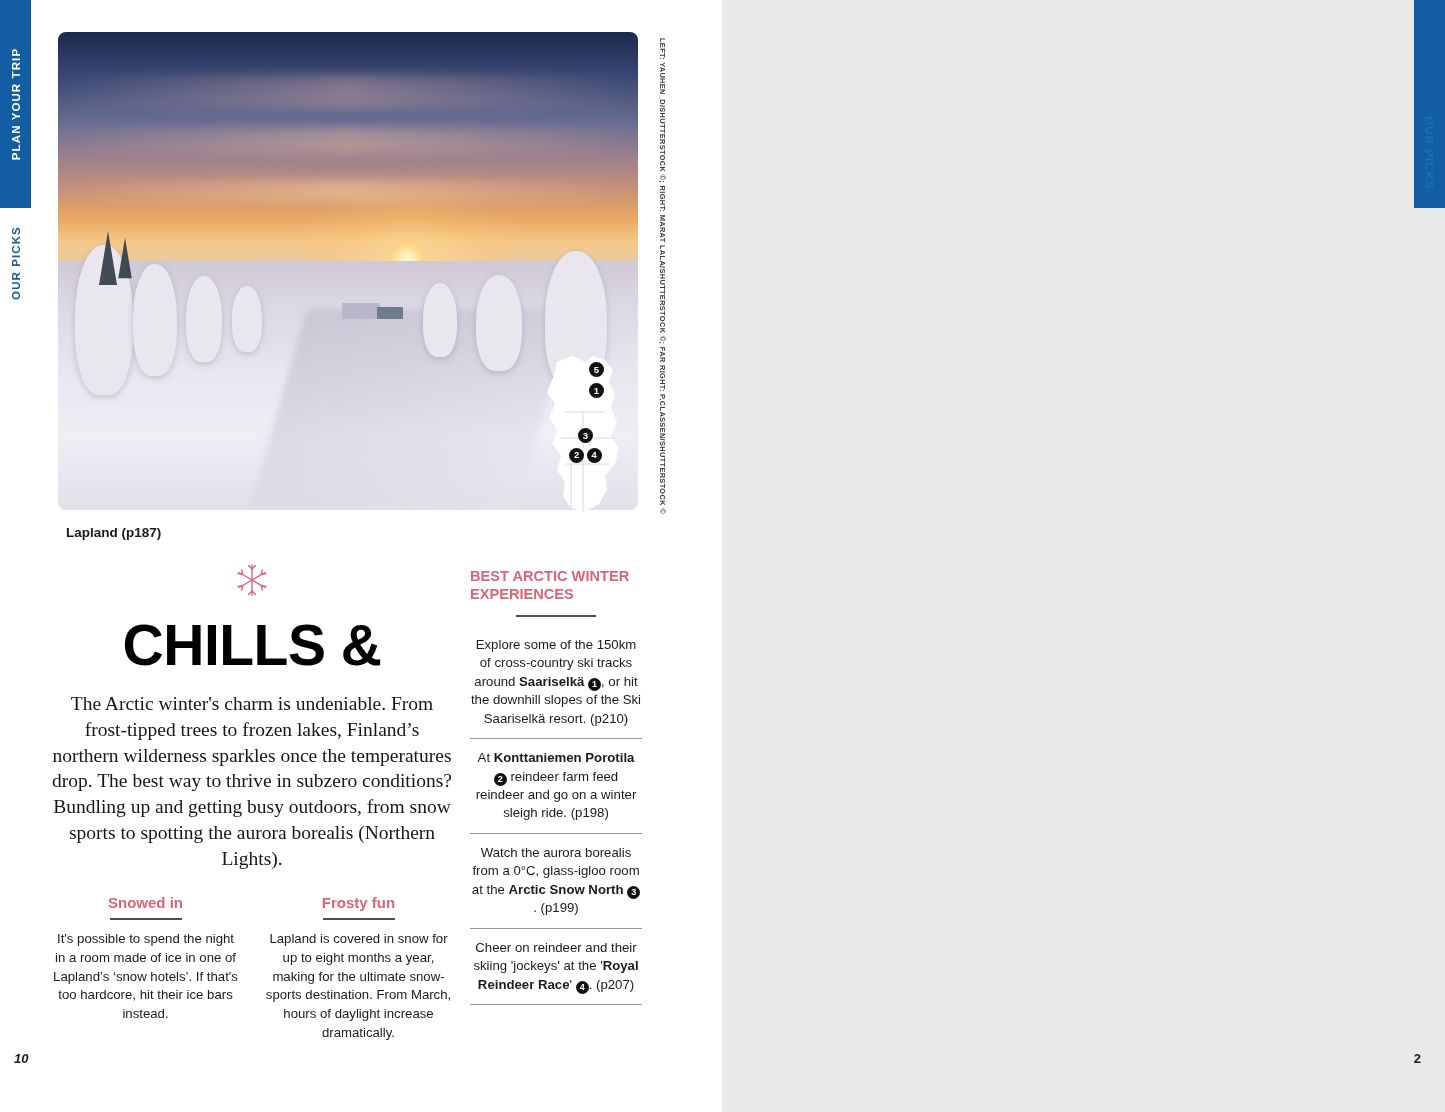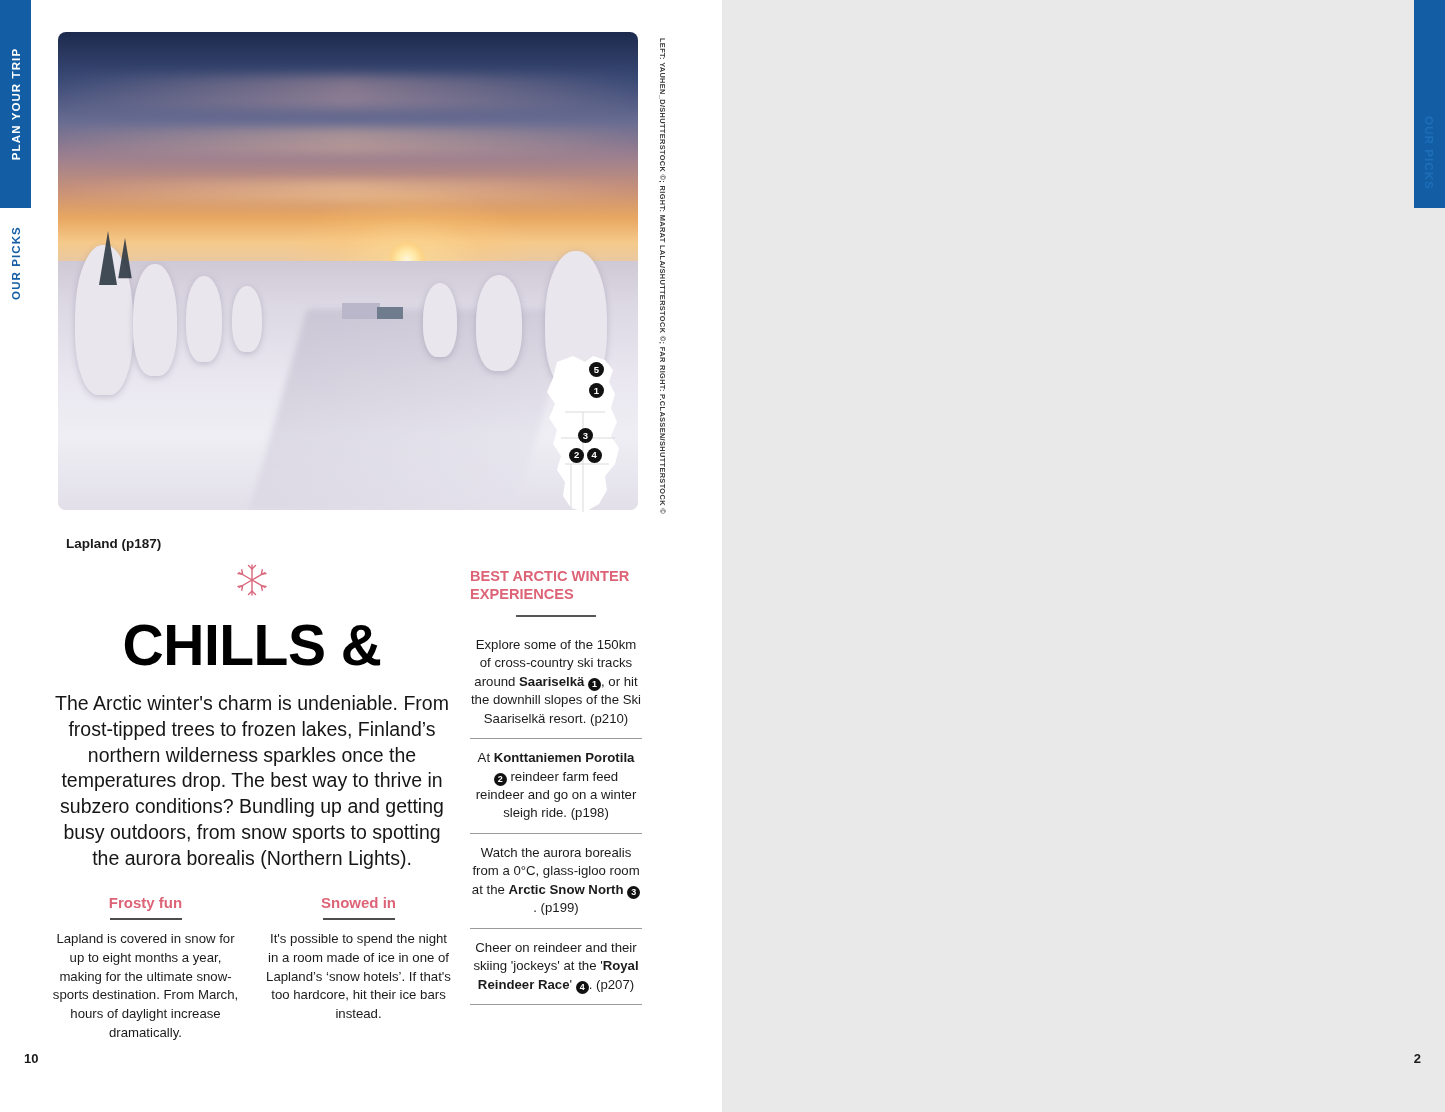--- a/index.html
+++ b/index.html
@@ -82,41 +82,41 @@
   .h1{left:49%;width:38px;height:16px;}
   .h2{left:55%;width:26px;height:12px;background:#6f7c8e;}
   .credit{
     position:absolute;left:655px;top:38px;width:18px;height:470px;
     color:#3b3b3b;font-size:7.4px;letter-spacing:.35px;font-weight:bold;
   }
   .credit span{
     display:block;white-space:nowrap;transform:rotate(90deg);transform-origin:left top;
     position:absolute;left:12px;top:0;
   }
-  .caption{position:absolute;left:66px;top:536px;font-size:13.5px;font-weight:bold;color:#1a1a1a;}
+  .caption{position:absolute;left:66px;top:525px;font-size:13.5px;font-weight:bold;color:#1a1a1a;}
 
   
   .map{position:absolute;}
   .map svg{display:block;}
   .map-left{left:535px;top:352px;width:110px;height:165px;}
   .marker{
     position:absolute;width:15px;height:15px;border-radius:50%;background:#111;
     color:#fff;font-size:9.5px;font-weight:bold;display:flex;align-items:center;
     justify-content:center;line-height:1;
   }
 
   
   .feature-left{position:absolute;left:52px;top:560px;width:400px;text-align:center;}
   .icon-snowflake{color:#d9657a;}
   .title-chills{
     font-size:57px;font-weight:bold;color:#000000;line-height:.96;
     letter-spacing:-0.5px;margin:14px 0 0 0;
   }
   .intro-serif{
-    font-family:Liberation Sans, sans-serif;font-size:19.5px;color:#161616;
+    font-family:Liberation Serif, serif;font-size:19.5px;color:#161616;
     line-height:1.33;margin-top:18px;
   }
   .twocol{display:flex;gap:26px;margin-top:22px;text-align:center;}
   .twocol > div{flex:1;}
   .sub-head{color:#dd6477;font-size:15px;font-weight:bold;}
   .rule-sm{width:72px;height:2px;background:#4d4d4d;margin:7px auto 10px;}
   .sub-body{font-size:13.2px;line-height:1.42;color:#1b1b1b;}
 
   
   .col-list{position:absolute;width:172px;}
@@ -128,21 +128,21 @@
   .col-item:first-of-type{padding-top:0;}
   .col-sep{height:1px;background:#9b9b9b;width:100%;}
   .badge{
     display:inline-flex;align-items:center;justify-content:center;
     width:13px;height:13px;border-radius:50%;background:#111;color:#fff;
     font-size:9px;font-weight:bold;vertical-align:-1px;line-height:1;
   }
 
   
   .pageno{position:absolute;bottom:46px;font-size:13px;font-weight:bold;color:#1a1a1a;}
-  .pageno-left{left:24px;}
+  .pageno-left{left:14px;font-style:italic;}
   .pageno-right{right:24px;}
   b{font-weight:bold;}
 </style>
 </head>
 <body>
 
 <div class="spread">
 
   <div class="page page-left">
 
@@ -206,29 +206,29 @@
           <path d="M29.4 14.4 L34 13.6 M29.4 14.4 L30.2 9.8 M10.6 25.6 L6 26.4 M10.6 25.6 L9.8 30.2"></path>
         </svg>
       </div>
       <h1 class="title-chills">
         <span>CHILLS &amp;</span><br>
       </h1>
       <p class="intro-serif">The Arctic winter's charm is undeniable. From frost-tipped trees to frozen lakes, Finland’s northern wilderness sparkles once the temperatures drop. The best way to thrive in subzero conditions? Bundling up and getting busy outdoors, from snow sports to spotting the aurora borealis (Northern Lights).</p>
 
       <div class="twocol">
         <div>
+          <div class="sub-head">Snowed in</div>
+          <div class="rule-sm"></div>
+          <div class="sub-body">It's possible to spend the night in a room made of ice in one of Lapland’s ‘snow hotels’. If that's too hardcore, hit their ice bars instead.</div>
+        </div>
+        <div>
           <div class="sub-head">Frosty fun</div>
           <div class="rule-sm"></div>
           <div class="sub-body">Lapland is covered in snow for up to eight months a year, making for the ultimate snow-sports destination. From March, hours of daylight increase dramatically.</div>
         </div>
-        <div>
-          <div class="sub-head">Snowed in</div>
-          <div class="rule-sm"></div>
-          <div class="sub-body">It's possible to spend the night in a room made of ice in one of Lapland’s ‘snow hotels’. If that's too hardcore, hit their ice bars instead.</div>
-        </div>
       </div>
     </div>
 
     <div class="col-list col-left">
       <div class="col-title pink">BEST ARCTIC WINTER EXPERIENCES</div>
       <div class="rule-col"></div>
       <div class="col-item">Explore some of the 150km of cross-country ski tracks around <b>Saariselkä</b> <span class="badge">1</span>, or hit the downhill slopes of the Ski Saariselkä resort. (p210)</div>
       <div class="col-sep"></div>
       <div class="col-item">At <b>Konttaniemen Porotila</b> <span class="badge">2</span> reindeer farm feed reindeer and go on a winter sleigh ride. (p198)</div>
       <div class="col-sep"></div>

